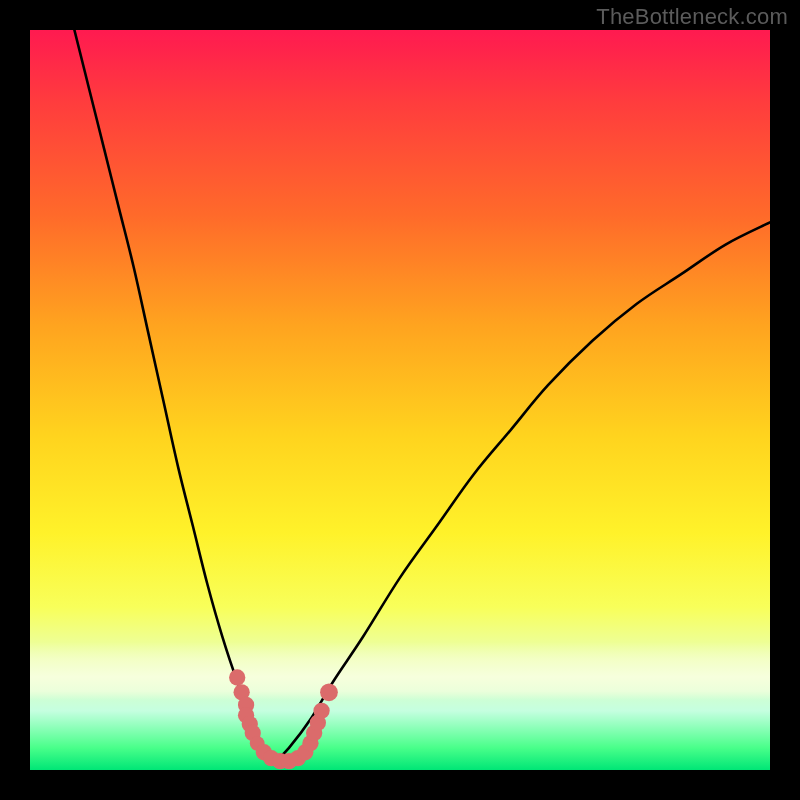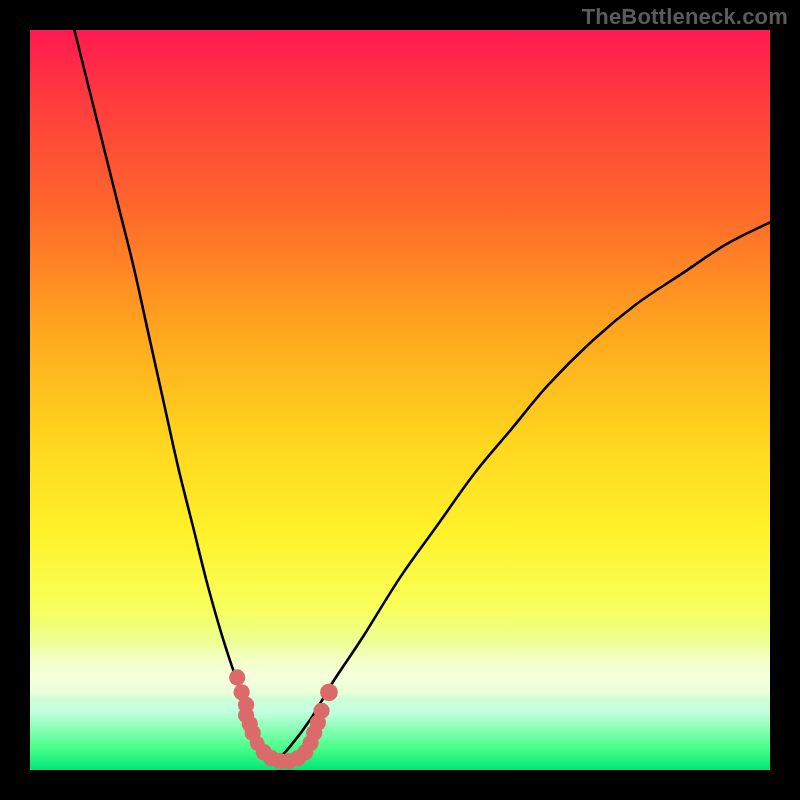--- a/index.html
+++ b/index.html
@@ -16,21 +16,21 @@
     width: 800px;
     height: 800px;
     background: #000;
   }
   .watermark {
     position: absolute;
     top: 4px;
     right: 12px;
     color: #5b5b5b;
     font-size: 22px;
-    font-weight: 700;
+    font-weight: 400;
     letter-spacing: 0.2px;
     z-index: 10;
   }
   .plot {
     position: absolute;
     left: 30px;
     top: 30px;
     width: 740px;
     height: 740px;
     background: linear-gradient(to bottom,

